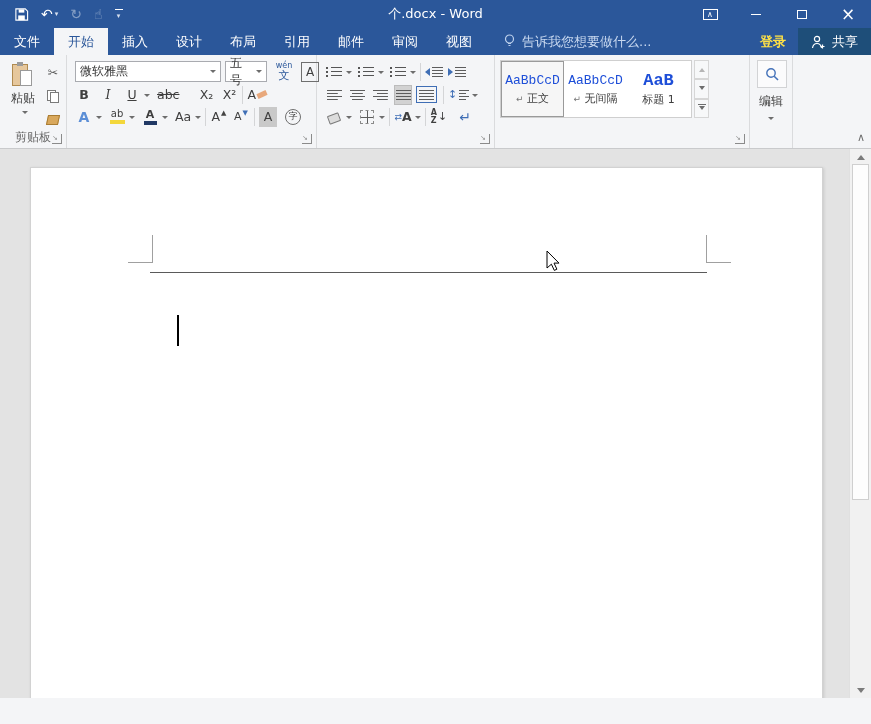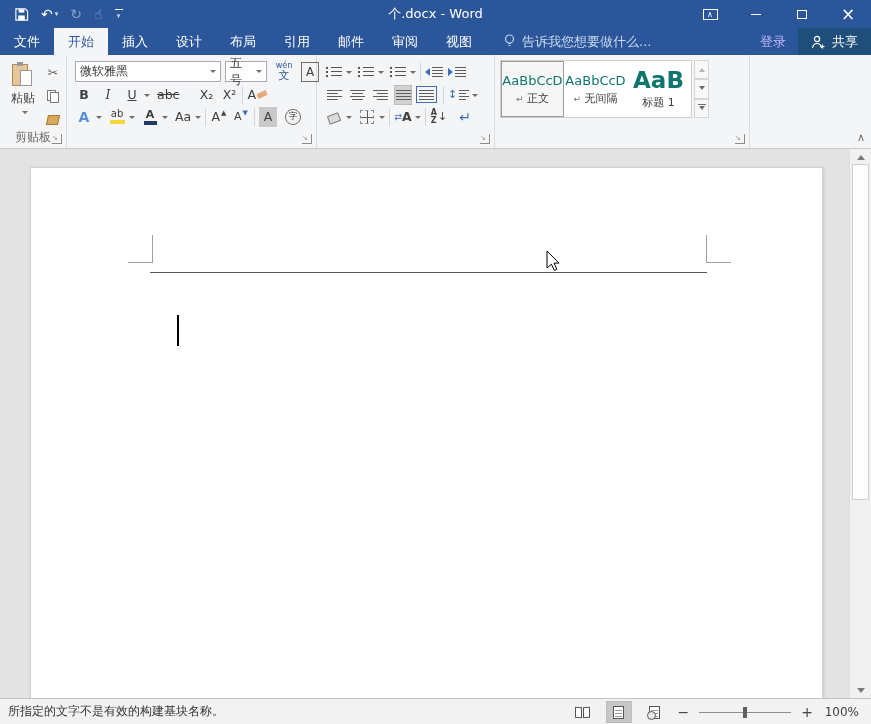--- a/index.html
+++ b/index.html
@@ -21,21 +21,21 @@
   .min-bar { width:10px; border-top:1px solid #fff; }
   .max-box { width:10px; height:9px; border:1px solid #fff; }
   .close-x { font-size:17px; line-height:1; }
 
   
   .tabrow { position:absolute; top:28px; left:0; right:0; height:27px; background:#2b579a; display:flex; align-items:stretch; color:#fff; font-size:13px; }
   .tab { display:flex; align-items:center; padding:0 14px; }
   .tab.active { background:#f4f5f7; color:#2b579a; }
   .tellme { display:flex; align-items:center; gap:7px; margin-left:18px; color:#c9d9f0; }
   .tab-right { position:absolute; right:0; top:0; height:27px; display:flex; align-items:stretch; }
-  .signin { display:flex; align-items:center; padding:0 12px; color:#c4b5fd; }
+  .signin { display:flex; align-items:center; padding:0 12px; color:#fde047;font-weight:bold; }
   .share { display:flex; align-items:center; gap:6px; padding:0 13px; background:#1e4e79; color:#fff; }
 
   
   .ribbon { position:absolute; top:55px; left:0; right:0; height:94px; background:#f4f5f7; border-bottom:1px solid #c9cacc; }
   .grp { position:absolute; top:0; bottom:0; border-right:1px solid #dadbdd; }
   .grp-label { position:absolute; bottom:2px; left:0; right:0; text-align:center; font-size:12px; color:#6a6a6a; }
   .launcher { position:absolute; bottom:4px; right:4px; width:10px; height:10px; border-right:1px solid #8b8b8b; border-bottom:1px solid #8b8b8b; color:#8b8b8b; font-size:7px; line-height:8px; text-align:left; }
   .row { position:absolute; left:0; display:flex; align-items:center; height:21px; }
   .rbtn { display:inline-flex; align-items:center; justify-content:center; height:20px; min-width:18px; color:#3f3f3f; font-size:12.5px; }
   .sel { background:#d2d2d2; border:1px solid #bcbcbc; }
@@ -84,22 +84,22 @@
   .tri-r { width:0;height:0;border:4px solid transparent;border-left:5px solid #3f6eb5;border-right:0; }
   .tri-l { width:0;height:0;border:4px solid transparent;border-right:5px solid #3f6eb5;border-left:0; }
   .bord-ic { width:14px; height:14px; border:1px dashed #8a8a8a; background-image:linear-gradient(#5d5d5d,#5d5d5d),linear-gradient(#5d5d5d,#5d5d5d); background-size:100% 1px,1px 100%; background-position:0 6px,6px 0; background-repeat:no-repeat; }
   .buck { width:12px; height:9px; border:1px solid #7a7a7a; transform:rotate(-20deg); background:#dcdcdc; border-radius:1px; margin-top:3px; }
   .sortcol { display:flex; flex-direction:column; line-height:.9; font-size:8px; color:#3f3f3f; font-weight:bold; }
 
   
   .gal { position:absolute; left:5px; top:5px; width:192px; height:58px; background:#fff; border:1px solid #cfcfcf; display:flex; }
   .gcell { width:63px; height:100%; display:flex; flex-direction:column; align-items:center; justify-content:center; gap:3px; }
   .gcell.gsel { border:1px solid #9a9a9a; background:#f6f6f6; }
-  .gprev { font-size:13px; color:#0f766e; }
-  .gprev.h1 { font-size:23px; font-weight:bold; line-height:1; }
+  .gprev { font-size:13px; color:#1d4ed8;font-family:Liberation Mono, monospace; }
+  .gprev.h1 { font-size:17px; font-weight:bold; line-height:1; }
   .gname { font-size:11px; color:#3f3f3f; }
   .gname .gm { color:#777; font-size:9px; }
   .gstrip { position:absolute; left:199px; top:5px; width:15px; height:58px; display:flex; flex-direction:column; }
   .gs-btn { flex:1; display:flex; align-items:center; justify-content:center; border:1px solid #d6d6d6; background:#f7f8f9; }
   .tri-up-s { width:0;height:0;border:3px solid transparent;border-bottom:4px solid #b5b5b5;margin-bottom:2px;}
   .tri-dn-s { width:0;height:0;border:3px solid transparent;border-top:4px solid #6d6d6d;margin-top:2px;}
   .more-ln { width:8px; border-top:1px solid #6d6d6d; margin-bottom:1px; }
 
   
   .search-btn { position:absolute; left:7px; top:5px; width:30px; height:28px; background:#fbfbfc; border:1px solid #d2d3d5; display:flex; align-items:center; justify-content:center; }
@@ -407,20 +407,30 @@
             <span class="tri-dn-s"></span>
           </span>
         <span class="gs-btn" style="flex-direction:column;">
             <span class="more-ln"></span>
             <span class="tri-dn-s" style="margin-top:0;"></span>
           </span>
       </div>
       <span class="launcher">↘</span>
     </div>
 
+    <div class="grp" style="left:750px;width:43px;">
+      <span class="search-btn">
+        <svg width="14" height="14" viewBox="0 0 14 14">
+            <circle cx="6" cy="6" r="4.2" fill="none" stroke="#4472b9" stroke-width="1.4"></circle>
+            <path d="M9.2 9.2L13 13" stroke="#4472b9" stroke-width="1.6"></path>
+          </svg>
+      </span>
+      <span class="edit-lbl">编辑</span>
+      <span class="car edit-car"></span>
+    </div>
 
     <span class="collapse">∧</span>
   </div>
 
   <div class="canvas">
     <div class="page"></div>
     <span class="hmark-l"></span>
     <span class="hmark-r"></span>
     <div class="hdr-line"></div>
     <span class="caret"></span>
@@ -433,38 +443,14 @@
       <span class="vs-up">
           <span class="tri-up"></span>
         </span>
       <span class="vs-thumb"></span>
       <span class="vs-dn">
           <span class="tri-dn"></span>
         </span>
     </div>
   </div>
 
-  <div class="statusbar">
-    <span class="st-msg">所指定的文字不是有效的构建基块名称。</span>
-    <span class="st-right">
-      <span class="vbtn">
-          <span class="book-ic">
-            <i></i>
-            <i></i>
-          </span>
-        </span>
-      <span class="vbtn sel">
-          <span class="page-ic"></span>
-        </span>
-      <span class="vbtn">
-          <span class="page-ic web-dot"></span>
-        </span>
-      <span class="zoom-minus">−</span>
-      <span class="zoom-track">
-        <span class="tline"></span>
-        <span class="zoom-thumb"></span>
-      </span>
-      <span class="zoom-plus">+</span>
-      <span class="zoom-pct">100%</span>
-    </span>
-  </div>
 
 </div>
 
 </body></html>

